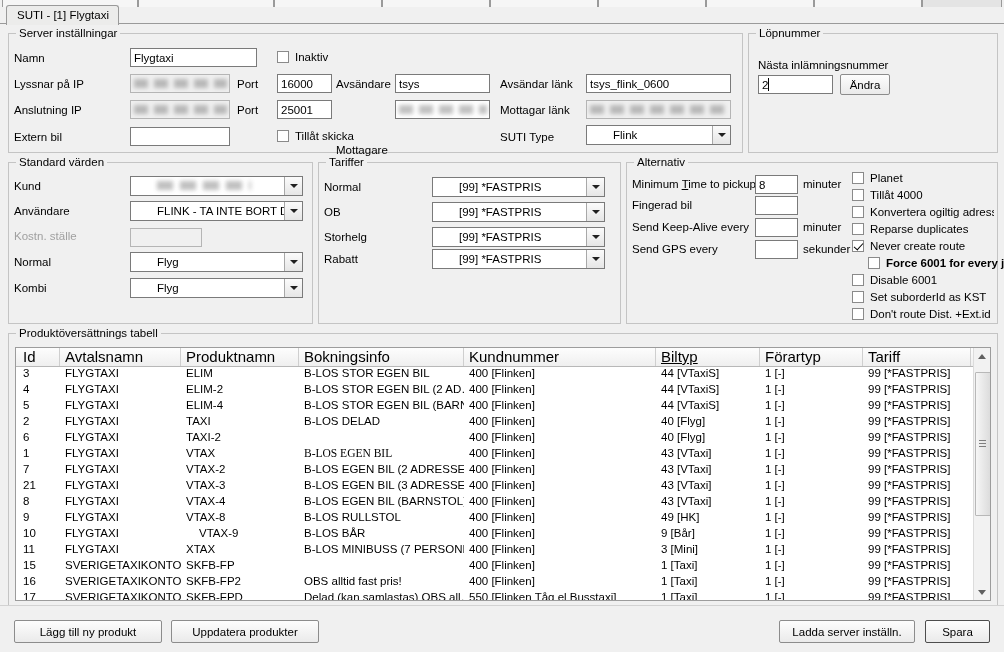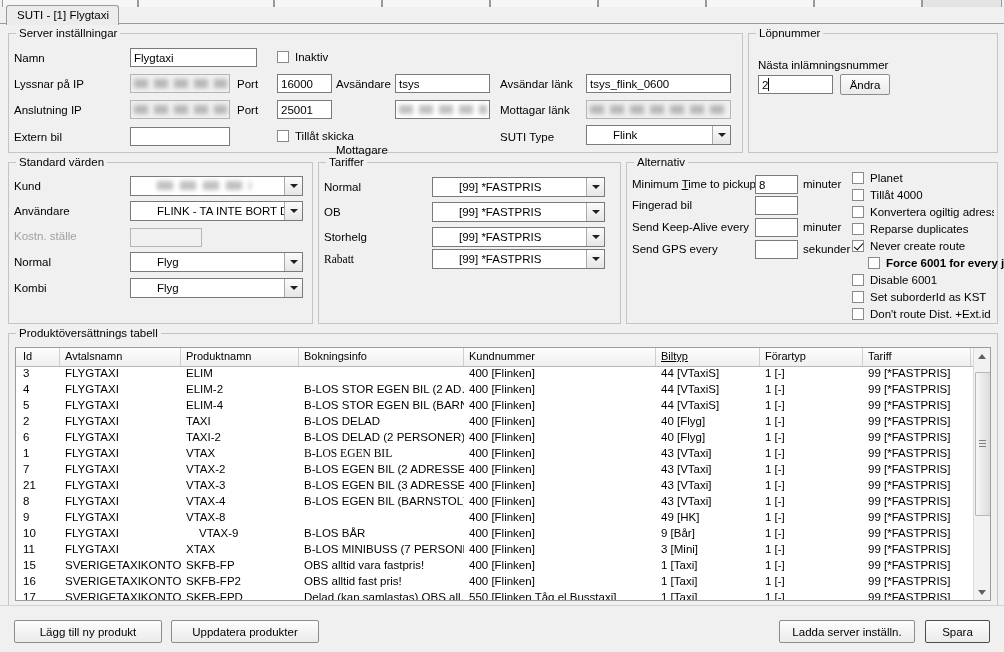--- a/index.html
+++ b/index.html
@@ -79,21 +79,21 @@
     display:flex;align-items:center;justify-content:center;
     font-size:11.5px;color:#000;}
   .btn.def{border:1px solid #4d4d4d;}
 
   
   .tblwrap{position:absolute;background:#fff;border:1px solid #9c9c9c;
     overflow:hidden;}
   .thead{position:absolute;left:0;top:0;height:18px;width:100%;
     background:linear-gradient(#fdfdfd,#efefef);border-bottom:1px solid #b8b8b8;}
   .th{position:absolute;top:0;height:18px;line-height:17px;
-    font-size:11px;padding-left:5px;box-sizing:border-box;
+    font-size:15px;padding-left:5px;box-sizing:border-box;
     border-right:1px solid #cfcfcf;white-space:nowrap;overflow:hidden;}
   .tbody{position:absolute;left:0;top:18px;right:0;bottom:0;overflow:hidden;}
   .trow{position:relative;height:16px;line-height:15px;font-size:11.5px;
     white-space:nowrap;}
   .td{position:absolute;top:0;height:16px;overflow:hidden;
     white-space:nowrap;padding-left:5px;box-sizing:border-box;}
 
   
   .vsb{position:absolute;top:0;right:0;width:16px;bottom:0;
     background:#f2f2f2;border-left:1px solid #dcdcdc;}
@@ -229,20 +229,21 @@
         <div class="th" style="left: 640px; width: 104px; text-decoration: underline;">Biltyp</div>
         <div class="th" style="left: 744px; width: 103px;">Förartyp</div>
         <div class="th" style="left: 847px; width: 108px;">Tariff</div>
         <div class="th" style="left: 955px; width: 18px;"></div>
       </div>
     <div class="tbody" id="tbody">
         <div class="trow">
           <div class="td" style="left: 2px; width: 42px;">3</div>
           <div class="td" style="left: 44px; width: 121px;">FLYGTAXI</div>
           <div class="td" style="left: 165px; width: 118px;">ELIM</div>
+          <div class="td" style="left: 283px; width: 165px;">B-LOS STOR EGEN BIL</div>
           <div class="td" style="left: 448px; width: 192px;">400 [Flinken]</div>
           <div class="td" style="left: 640px; width: 104px;">44 [VTaxiS]</div>
           <div class="td" style="left: 744px; width: 103px;">1 [-]</div>
           <div class="td" style="left: 847px; width: 108px;">99 [*FASTPRIS]</div>
         </div>
         <div class="trow">
           <div class="td" style="left: 2px; width: 42px;">4</div>
           <div class="td" style="left: 44px; width: 121px;">FLYGTAXI</div>
           <div class="td" style="left: 165px; width: 118px;">ELIM-2</div>
           <div class="td" style="left: 283px; width: 165px;">B-LOS STOR EGEN BIL (2 AD…</div>
@@ -268,21 +269,20 @@
           <div class="td" style="left: 283px; width: 165px;">B-LOS DELAD</div>
           <div class="td" style="left: 448px; width: 192px;">400 [Flinken]</div>
           <div class="td" style="left: 640px; width: 104px;">40 [Flyg]</div>
           <div class="td" style="left: 744px; width: 103px;">1 [-]</div>
           <div class="td" style="left: 847px; width: 108px;">99 [*FASTPRIS]</div>
         </div>
         <div class="trow">
           <div class="td" style="left: 2px; width: 42px;">6</div>
           <div class="td" style="left: 44px; width: 121px;">FLYGTAXI</div>
           <div class="td" style="left: 165px; width: 118px;">TAXI-2</div>
-          <div class="td" style="left: 283px; width: 165px;">B-LOS DELAD (2 PERSONER)</div>
           <div class="td" style="left: 448px; width: 192px;">400 [Flinken]</div>
           <div class="td" style="left: 640px; width: 104px;">40 [Flyg]</div>
           <div class="td" style="left: 744px; width: 103px;">1 [-]</div>
           <div class="td" style="left: 847px; width: 108px;">99 [*FASTPRIS]</div>
         </div>
         <div class="trow">
           <div class="td" style="left: 2px; width: 42px;">1</div>
           <div class="td" style="left: 44px; width: 121px;">FLYGTAXI</div>
           <div class="td" style="left: 165px; width: 118px;">VTAX</div>
           <div class="td" style="left: 283px; width: 165px; font-family: Liberation Serif, serif;">B-LOS EGEN BIL</div>
@@ -318,20 +318,21 @@
           <div class="td" style="left: 283px; width: 165px;">B-LOS EGEN BIL (BARNSTOL)</div>
           <div class="td" style="left: 448px; width: 192px;">400 [Flinken]</div>
           <div class="td" style="left: 640px; width: 104px;">43 [VTaxi]</div>
           <div class="td" style="left: 744px; width: 103px;">1 [-]</div>
           <div class="td" style="left: 847px; width: 108px;">99 [*FASTPRIS]</div>
         </div>
         <div class="trow">
           <div class="td" style="left: 2px; width: 42px;">9</div>
           <div class="td" style="left: 44px; width: 121px;">FLYGTAXI</div>
           <div class="td" style="left: 165px; width: 118px;">VTAX-8</div>
+          <div class="td" style="left: 283px; width: 165px;">B-LOS RULLSTOL</div>
           <div class="td" style="left: 448px; width: 192px;">400 [Flinken]</div>
           <div class="td" style="left: 640px; width: 104px;">49 [HK]</div>
           <div class="td" style="left: 744px; width: 103px;">1 [-]</div>
           <div class="td" style="left: 847px; width: 108px;">99 [*FASTPRIS]</div>
         </div>
         <div class="trow">
           <div class="td" style="left: 2px; width: 42px;">10</div>
           <div class="td" style="left: 44px; width: 121px;">FLYGTAXI</div>
           <div class="td" style="left: 178px; width: 118px;">VTAX-9</div>
           <div class="td" style="left: 283px; width: 165px;">B-LOS BÅR</div>
@@ -347,21 +348,20 @@
           <div class="td" style="left: 283px; width: 165px;">B-LOS MINIBUSS (7 PERSONER)</div>
           <div class="td" style="left: 448px; width: 192px;">400 [Flinken]</div>
           <div class="td" style="left: 640px; width: 104px;">3 [Mini]</div>
           <div class="td" style="left: 744px; width: 103px;">1 [-]</div>
           <div class="td" style="left: 847px; width: 108px;">99 [*FASTPRIS]</div>
         </div>
         <div class="trow">
           <div class="td" style="left: 2px; width: 42px;">15</div>
           <div class="td" style="left: 44px; width: 121px;">SVERIGETAXIKONTO</div>
           <div class="td" style="left: 165px; width: 118px;">SKFB-FP</div>
-          <div class="td" style="left: 283px; width: 165px;">OBS alltid vara fastpris!</div>
           <div class="td" style="left: 448px; width: 192px;">400 [Flinken]</div>
           <div class="td" style="left: 640px; width: 104px;">1 [Taxi]</div>
           <div class="td" style="left: 744px; width: 103px;">1 [-]</div>
           <div class="td" style="left: 847px; width: 108px;">99 [*FASTPRIS]</div>
         </div>
         <div class="trow">
           <div class="td" style="left: 2px; width: 42px;">16</div>
           <div class="td" style="left: 44px; width: 121px;">SVERIGETAXIKONTO</div>
           <div class="td" style="left: 165px; width: 118px;">SKFB-FP2</div>
           <div class="td" style="left: 283px; width: 165px;">OBS alltid fast pris!</div>
@@ -454,21 +454,21 @@
         <i></i>
       </span>
     </div>
     <div class="lbl" style="left: 324px; top: 231px;">Storhelg</div>
     <div class="cb" style="left: 432px; top: 227px; width: 173px;">
       <span class="val">[99] *FASTPRIS</span>
       <span class="arw">
         <i></i>
       </span>
     </div>
-    <div class="lbl" style="left: 324px; top: 253px; font-family: Liberation Serif, serif;">Rabatt</div>
+    <div class="lbl" style="left: 324px; top: 253px;">Rabatt</div>
     <div class="cb" style="left: 432px; top: 249px; width: 173px;">
       <span class="val">[99] *FASTPRIS</span>
       <span class="arw">
         <i></i>
       </span>
     </div>
     <div class="lbl" style="left: 632px; top: 178px;">Minimum <u>T</u>ime to pickup</div>
     <div class="tb" style="left: 755px; top: 175px; width: 43px;">8</div>
     <div class="lbl" style="left: 803px; top: 178px;">minuter</div>
     <div class="lbl" style="left: 632px; top: 199px;">Fingerad bil</div>

